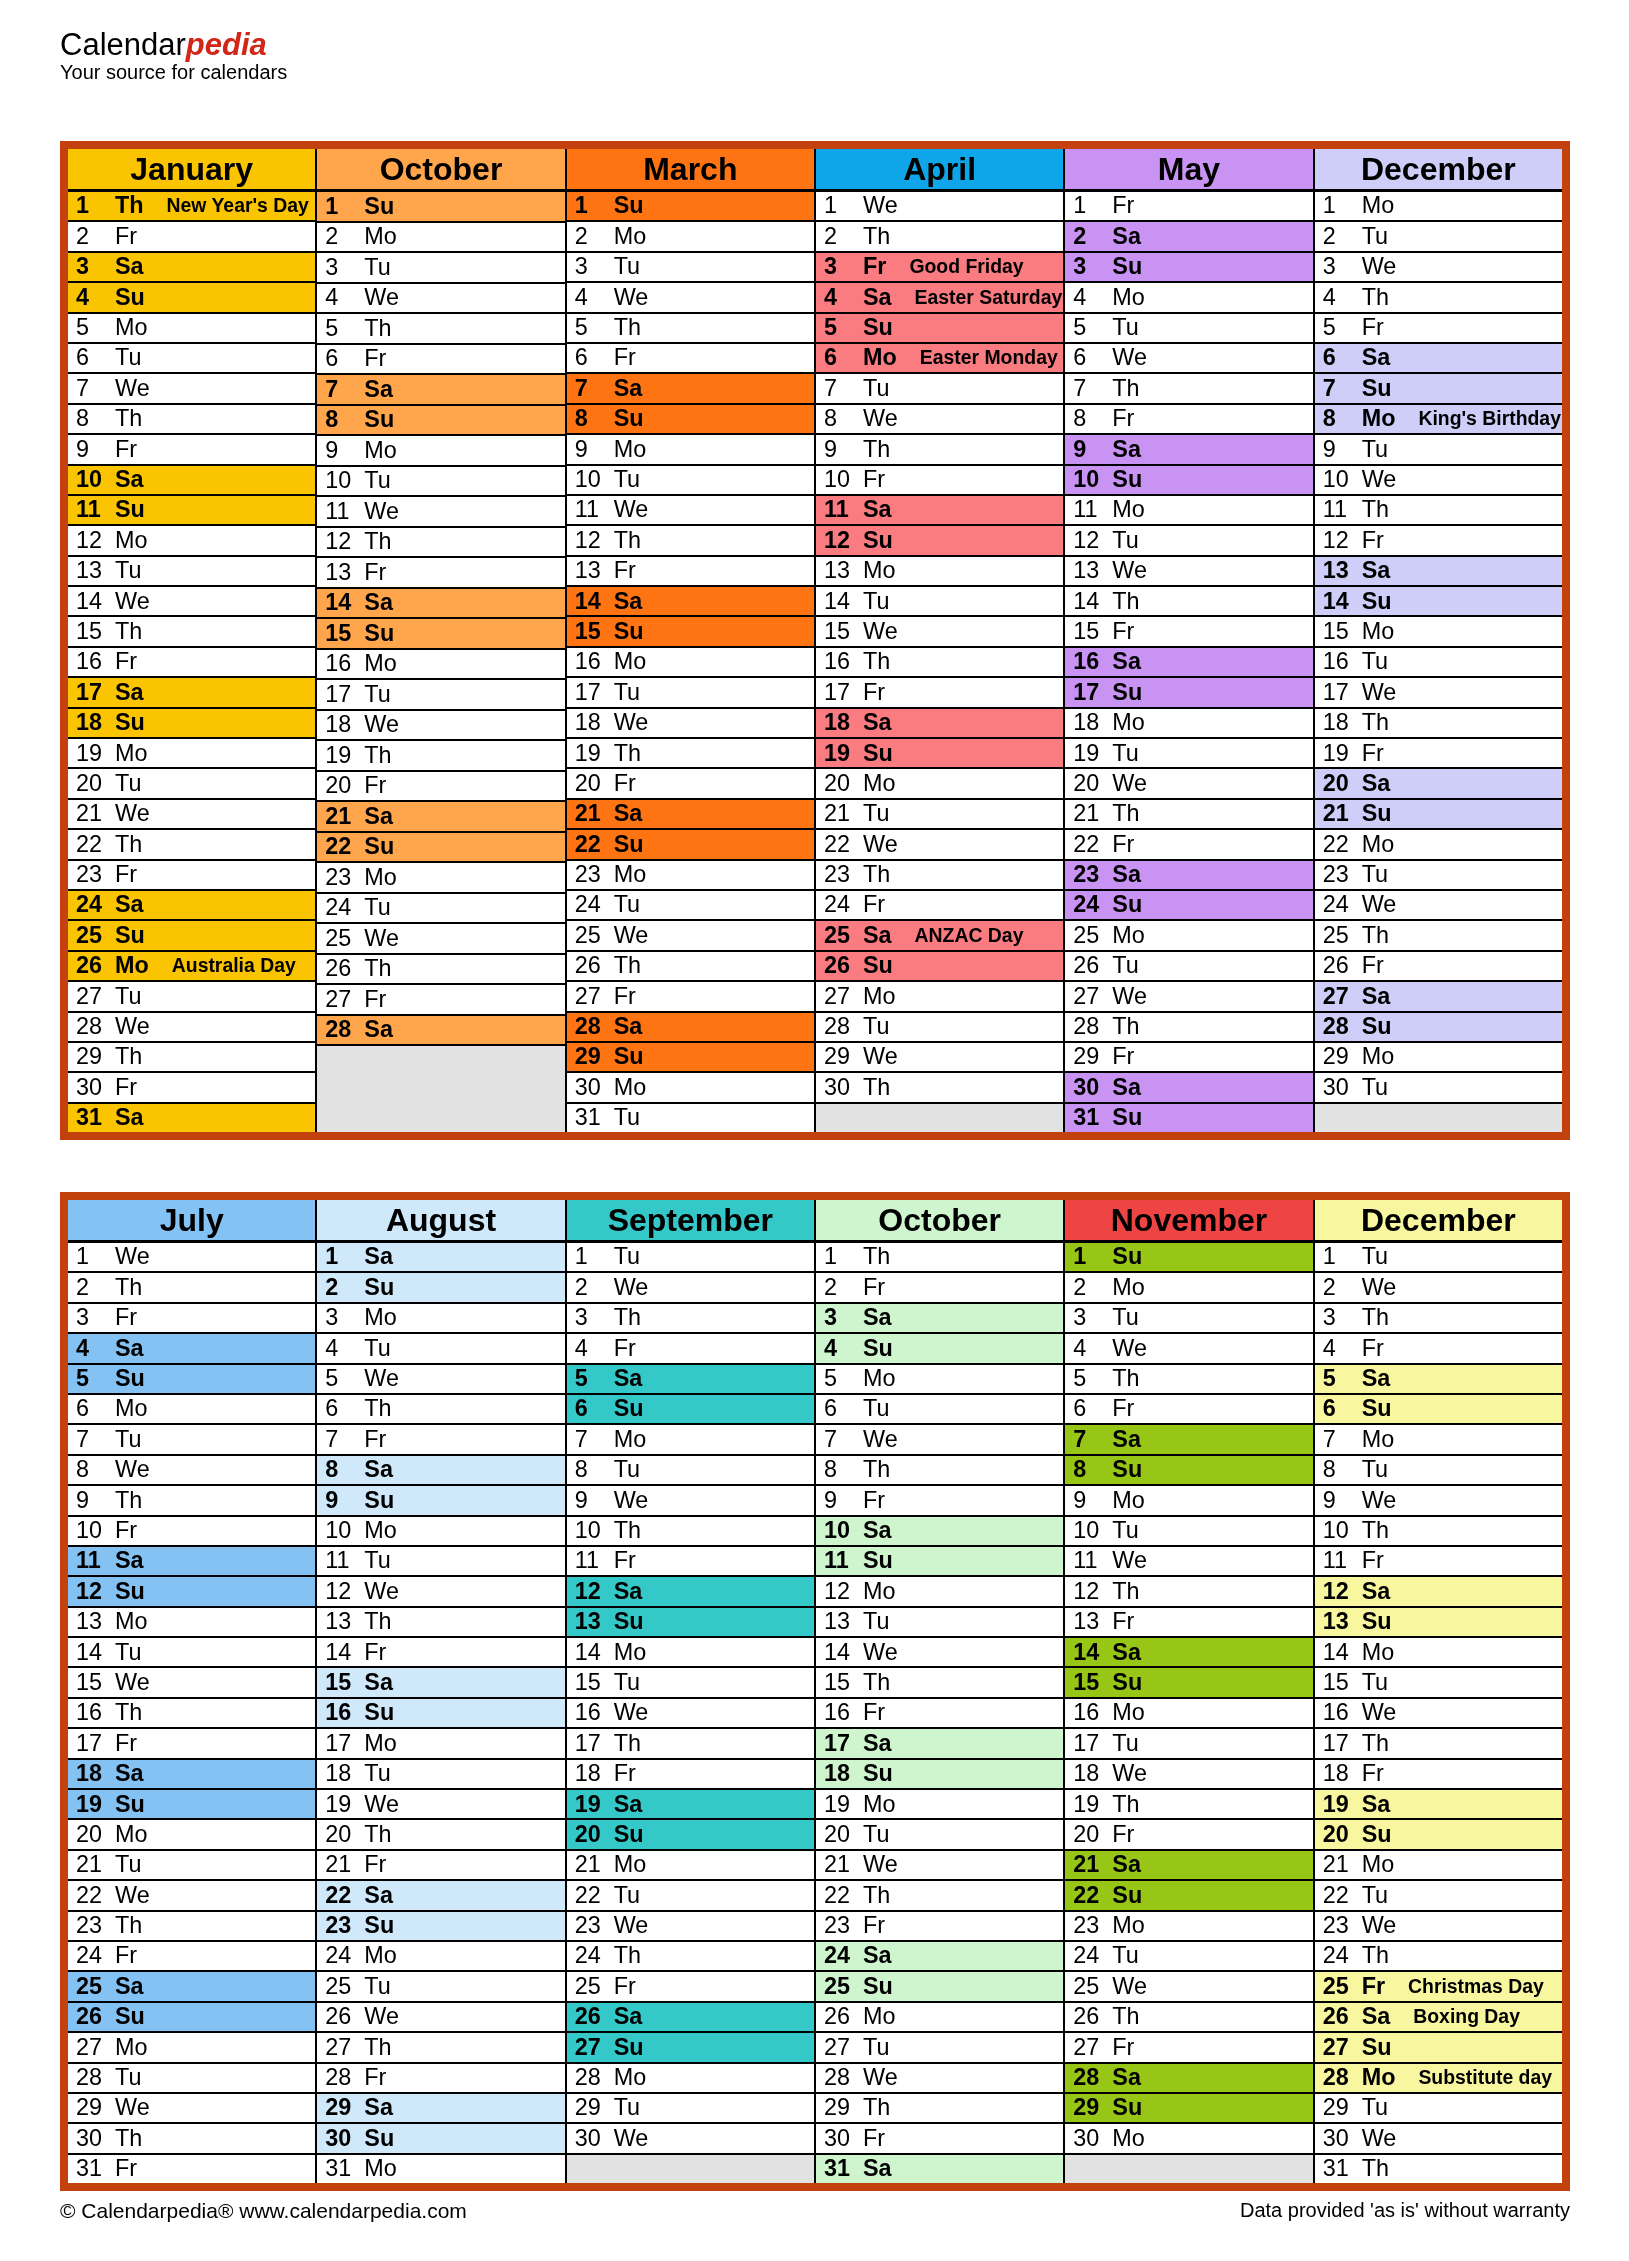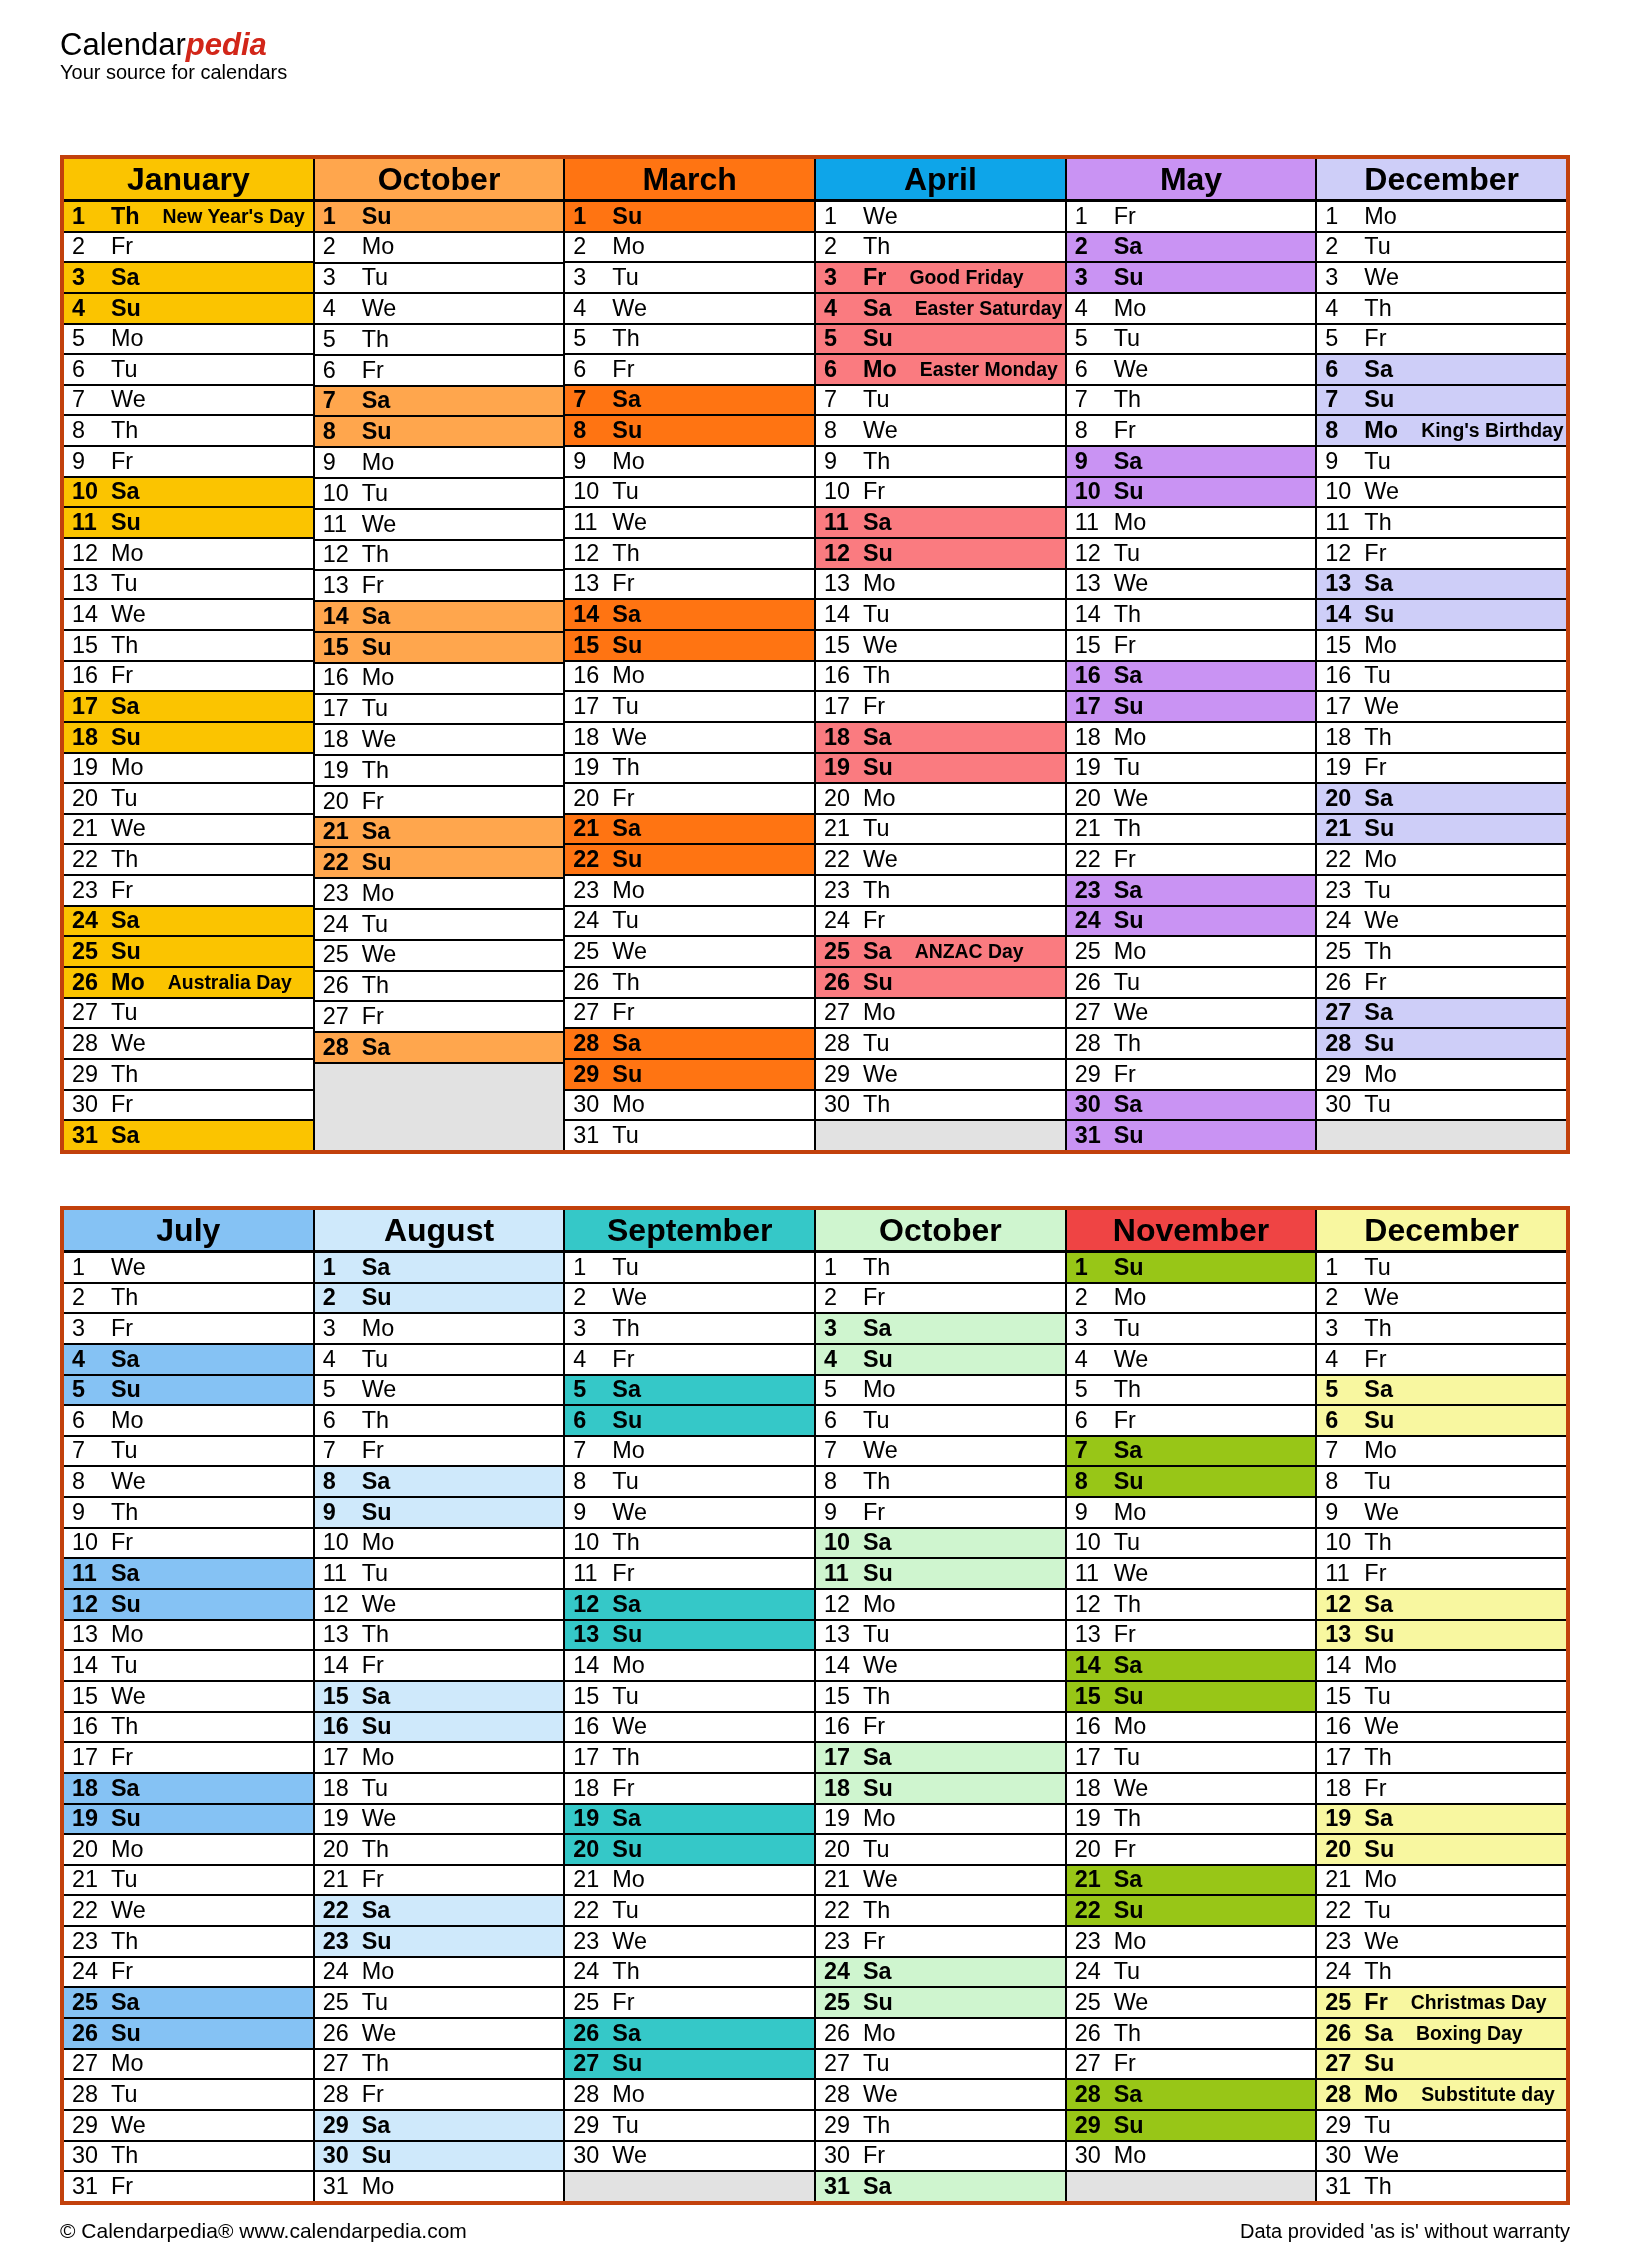--- a/index.html
+++ b/index.html
@@ -7,42 +7,42 @@
   body{
     width:1630px;height:2261px;position:relative;
     font-family:"Liberation Sans",sans-serif;color:#000;overflow:hidden;
   }
   .topbar{height:141px;padding:24px 60px 0 60px;display:flex;justify-content:space-between;align-items:flex-start}
   .title{font-size:59px;font-weight:bold;letter-spacing:-1.3px;line-height:1.05;white-space:nowrap}
   .logo{margin-top:5.4px;text-align:left;line-height:1.0}
   .logo-line1{font-size:31px;letter-spacing:0}
   .logo-red{font-weight:bold;font-style:italic}
   .tagline{font-size:20px;margin-top:1.3px}
-  .half{margin:14px 60px;height:999px;border:4px solid #c2410c;display:flex;background:#fff}
+  .half{margin:0 60px;height:999px;border:8px solid #c2410c;display:flex;background:#fff}
   .half-top{margin-bottom:52px}
   .month-col{flex:1 1 0;display:flex;flex-direction:column;border-right:2.7px solid #000;min-width:0}
   .month-col:last-child{border-right:none}
   .month-head{
     height:43px;flex:none;border-bottom:3.3px solid #000;
     display:flex;align-items:center;justify-content:center;
     font-size:32px;font-weight:bold;white-space:nowrap;
   }
   .day-cell{
     flex:1 1 0;display:flex;align-items:center;
     font-size:23.4px;line-height:1;padding-left:8px;
     border-top:2px solid #000;background:#fff;
     white-space:nowrap;overflow:hidden;min-height:0;
   }
   .month-col > .day-cell:nth-child(2){border-top:none}
   .day-cell.hl{font-weight:bold}
   .d-num{flex:none;width:39px}
   .d-wd{flex:none}
   .d-hol{margin-left:23px;font-size:19.4px;font-weight:bold}
   .filler{flex-shrink:1;flex-basis:0;border-top:2px solid #000}
-  .footer{margin:8px 60px 0 60px;display:flex;justify-content:space-between;align-items:flex-end}
+  .footer{margin:8px 60px 0 60px;display:flex;justify-content:space-between;align-items:flex-start}
   .footer-left{font-size:21px}
   .footer-right{font-size:20px}
 </style>
 </head>
 <body>
 
 <div class="topbar">
   <div class="logo">
     <div class="logo-line1"><span>Calendar</span><span class="logo-red" style="color: rgb(210, 38, 25);">pedia</span></div>
     <div class="tagline">Your source for calendars</div>

